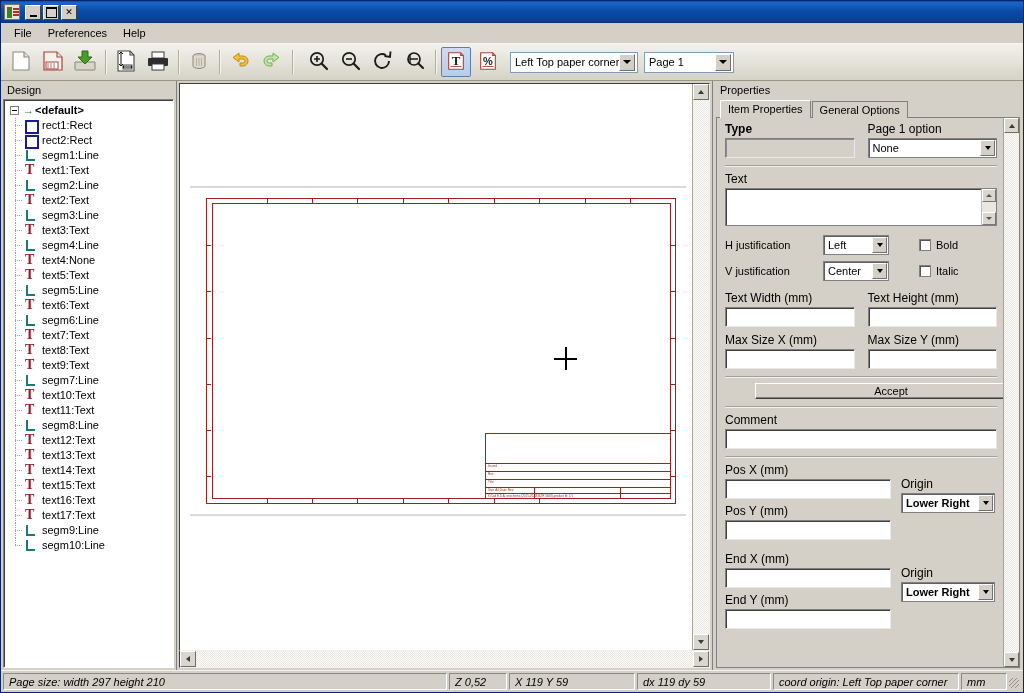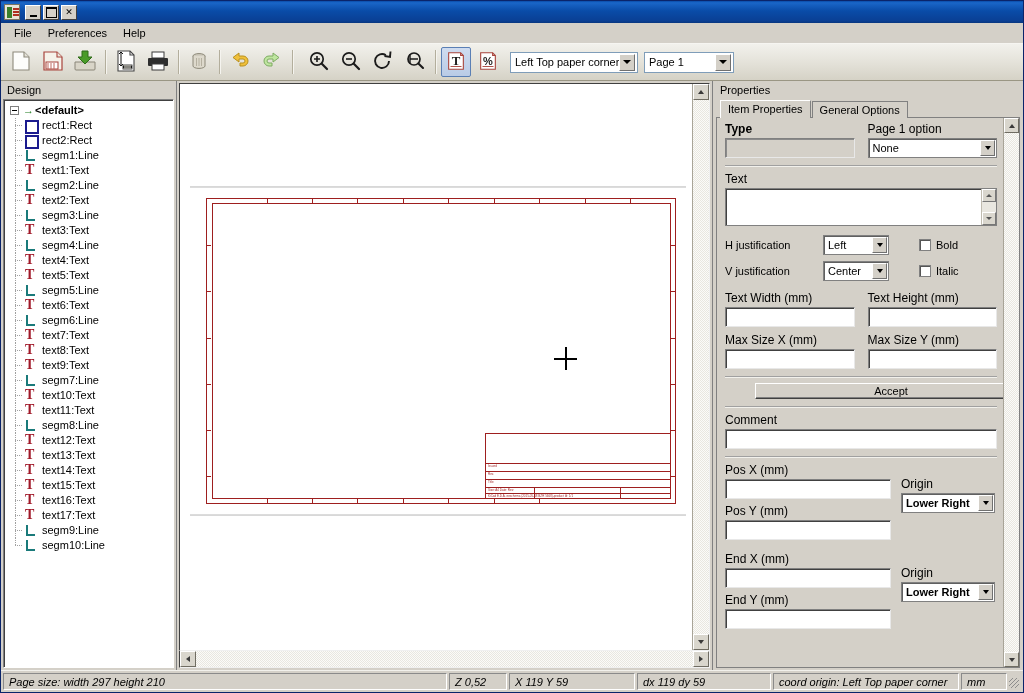--- a/index.html
+++ b/index.html
@@ -696,21 +696,21 @@
               <span class="tree-label">text3:Text</span>
             </div>
             <div class="tree-row">
               <span class="dotline"></span>
               <span class="ico ico-line"></span>
               <span class="tree-label">segm4:Line</span>
             </div>
             <div class="tree-row">
               <span class="dotline"></span>
               <span class="ico ico-text"></span>
-              <span class="tree-label">text4:Text</span>
+              <span class="tree-label">text4:None</span>
             </div>
             <div class="tree-row">
               <span class="dotline"></span>
               <span class="ico ico-text"></span>
               <span class="tree-label">text5:Text</span>
             </div>
             <div class="tree-row">
               <span class="dotline"></span>
               <span class="ico ico-line"></span>
               <span class="tree-label">segm5:Line</span>

